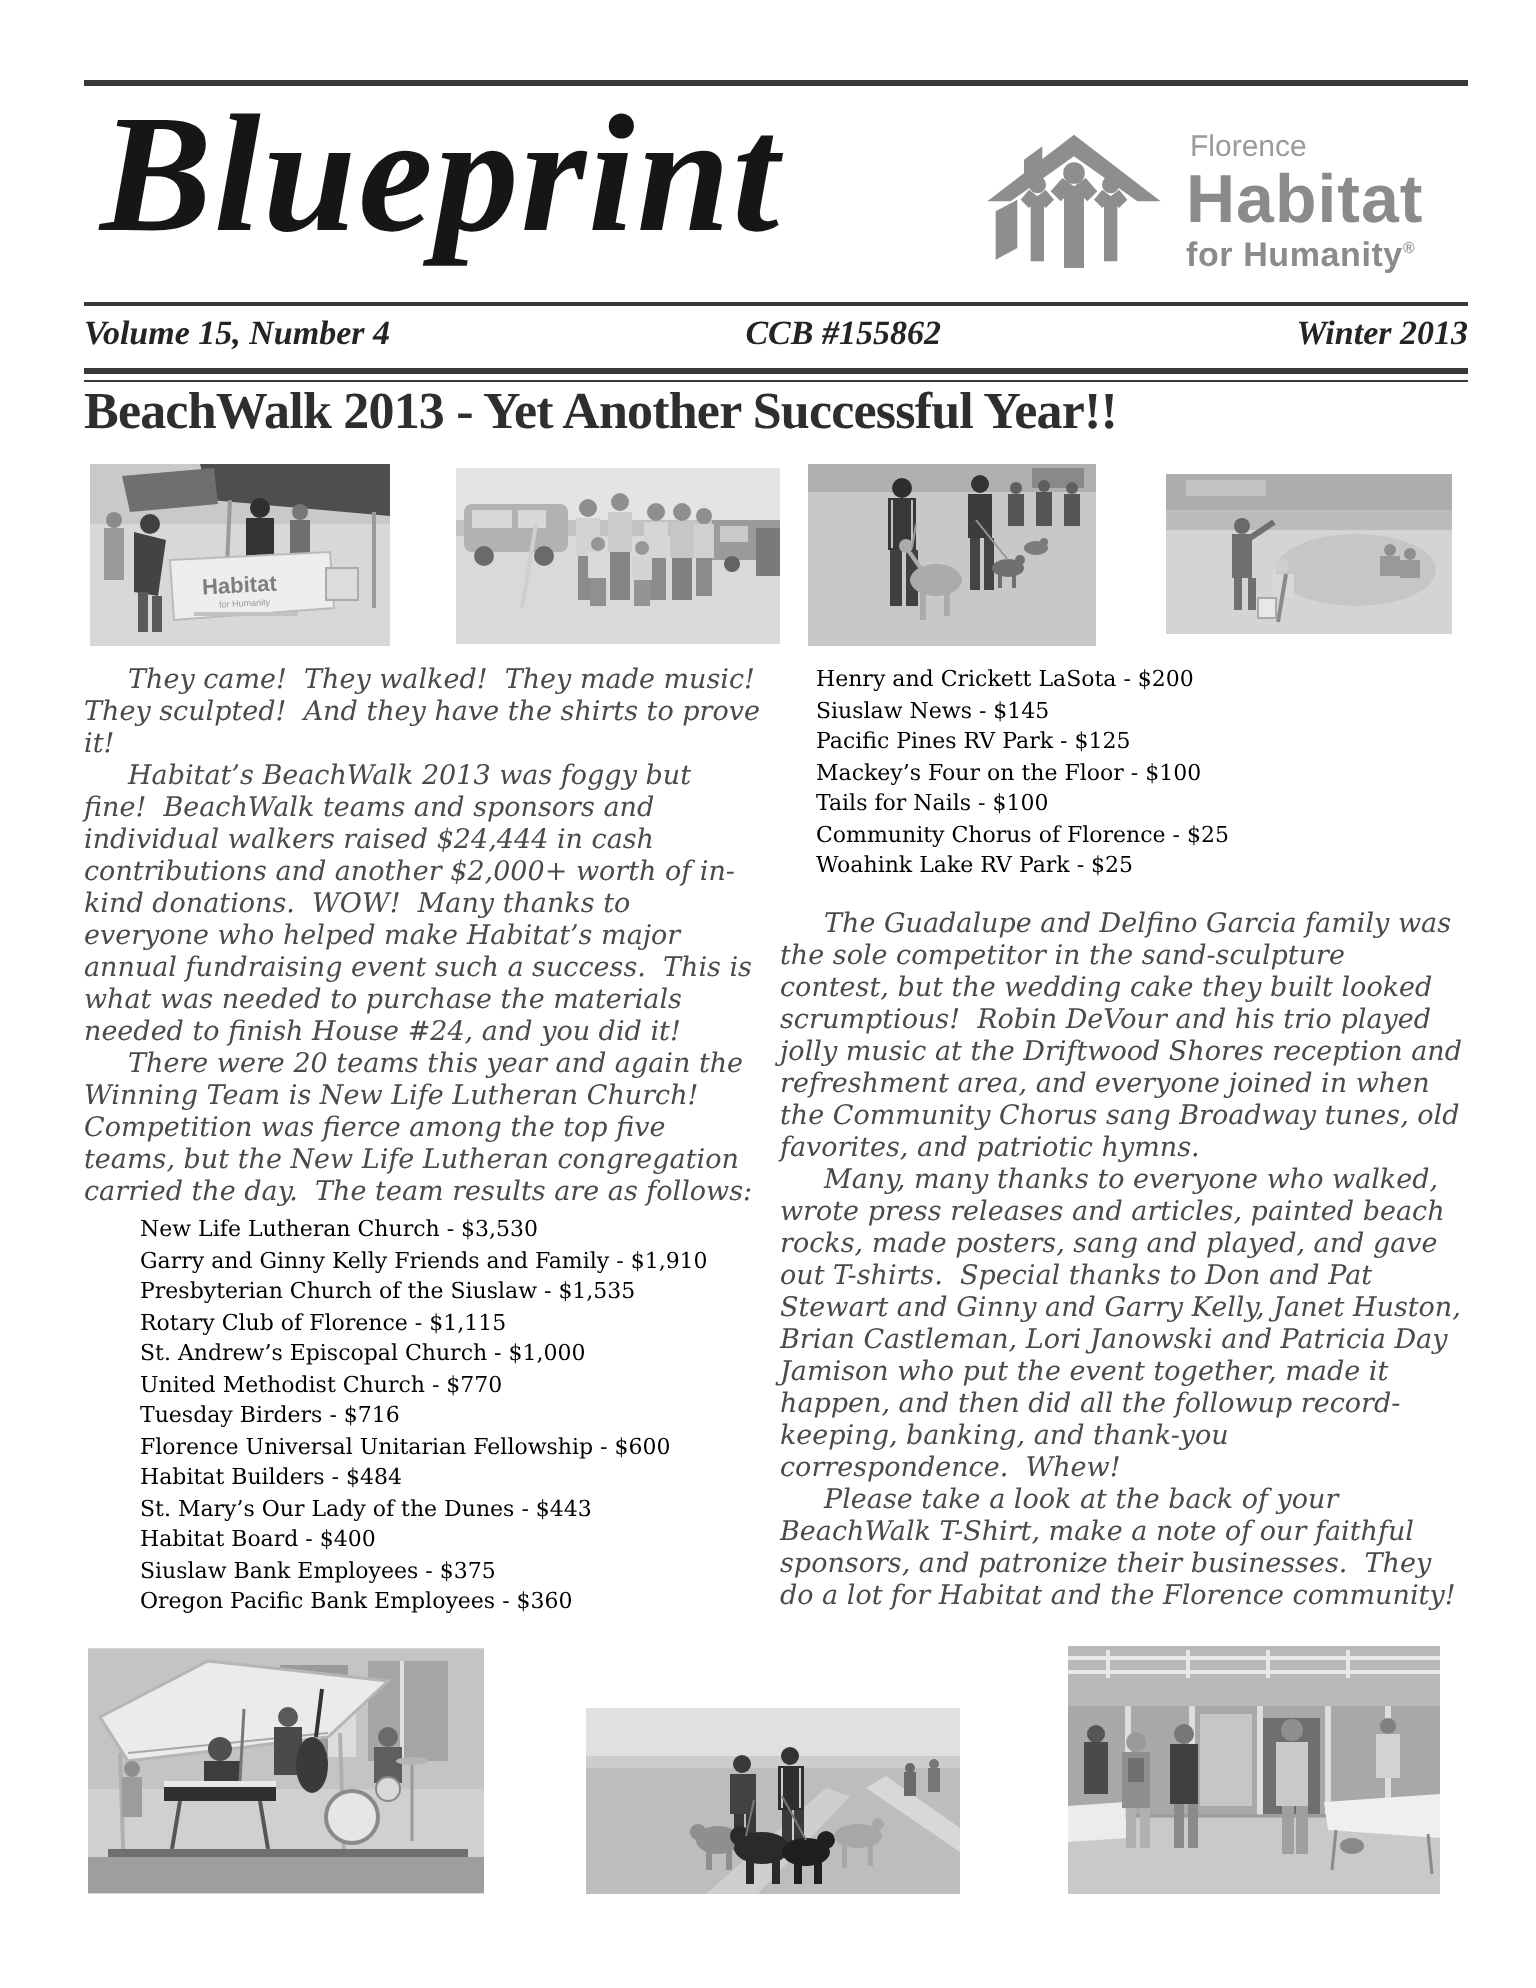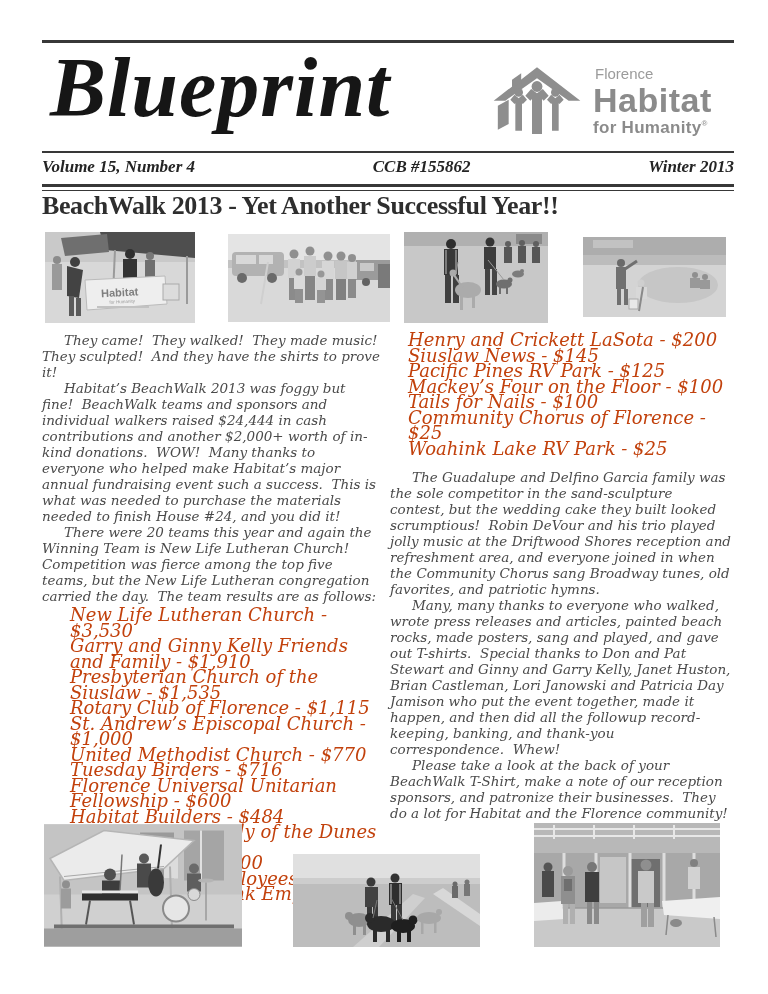--- a/index.html
+++ b/index.html
@@ -49,21 +49,21 @@
   .ph-t3{left:404px;top:232px;width:144px;height:91px;}
   .ph-t4{left:583px;top:237px;width:143px;height:80px;}
   .ph-b1{left:44px;top:824px;width:198px;height:123px;}
   .ph-b2{left:293px;top:854px;width:187px;height:93px;}
   .ph-b3{left:534px;top:823px;width:186px;height:124px;}
 
   .col{position:absolute;top:332px;font-size:13.5px;line-height:16px;color:#4a4a4a;}
   .col-left{left:42px;width:338px;}
   .col-right{left:390px;width:341px;}
   .col p{margin:0;text-indent:22px;white-space:pre-wrap;font-style:italic;}
-  .rlist{margin:3px 0 2px 28px;font-size:18px;line-height:15.5px;color:#c2410c;font-style:italic;}
+  .rlist{margin:3px 0 2px 28px;font-size:11px;line-height:15.5px;color:#000000;}
   .col-right .rlist{margin:0 0 13px 18px;}
   .rlist div{white-space:pre-wrap;}
 </style>
 </head>
 <body>
 
 <div class="page">
 
   <div class="rule rule-top"></div>
 
@@ -254,21 +254,21 @@
       <div>Henry and Crickett LaSota - $200</div>
       <div>Siuslaw News - $145</div>
       <div>Pacific Pines RV Park - $125</div>
       <div>Mackey’s Four on the Floor - $100</div>
       <div>Tails for Nails - $100</div>
       <div>Community Chorus of Florence - $25</div>
       <div>Woahink Lake RV Park - $25</div>
     </div>
     <p>The Guadalupe and Delfino Garcia family was the sole competitor in the sand-sculpture contest, but the wedding cake they built looked scrumptious!  Robin DeVour and his trio played jolly music at the Driftwood Shores reception and refreshment area, and everyone joined in when the Community Chorus sang Broadway tunes, old favorites, and patriotic hymns.</p>
     <p>Many, many thanks to everyone who walked, wrote press releases and articles, painted beach rocks, made posters, sang and played, and gave out T-shirts.  Special thanks to Don and Pat Stewart and Ginny and Garry Kelly, Janet Huston, Brian Castleman, Lori Janowski and Patricia Day Jamison who put the event together, made it happen, and then did all the followup record-keeping, banking, and thank-you correspondence.  Whew!</p>
-    <p>Please take a look at the back of your BeachWalk T-Shirt, make a note of our reception sponsors, and patronize their businesses.  They do a lot for Habitat and the Florence community!</p>
+    <p>Please take a look at the back of your BeachWalk T-Shirt, make a note of our faithful sponsors, and patronize their businesses.  They do a lot for Habitat and the Florence community!</p>
   </div>
 
   <div class="photo ph-b1">
     <svg viewBox="0 0 198 122" aria-hidden="true">
       <rect width="198" height="122" fill="#d0d0d0"></rect>
       <rect width="198" height="70" fill="#c4c4c4"></rect>
       <rect x="96" y="8" width="34" height="46" fill="#9a9a9a"></rect>
       <rect x="140" y="6" width="40" height="50" fill="#a5a5a5"></rect>
       <line x1="157" y1="6" x2="157" y2="56" stroke="#e0e0e0" stroke-width="2"></line>
       <rect x="120" y="16" width="14" height="38" fill="#dcdcdc"></rect>

